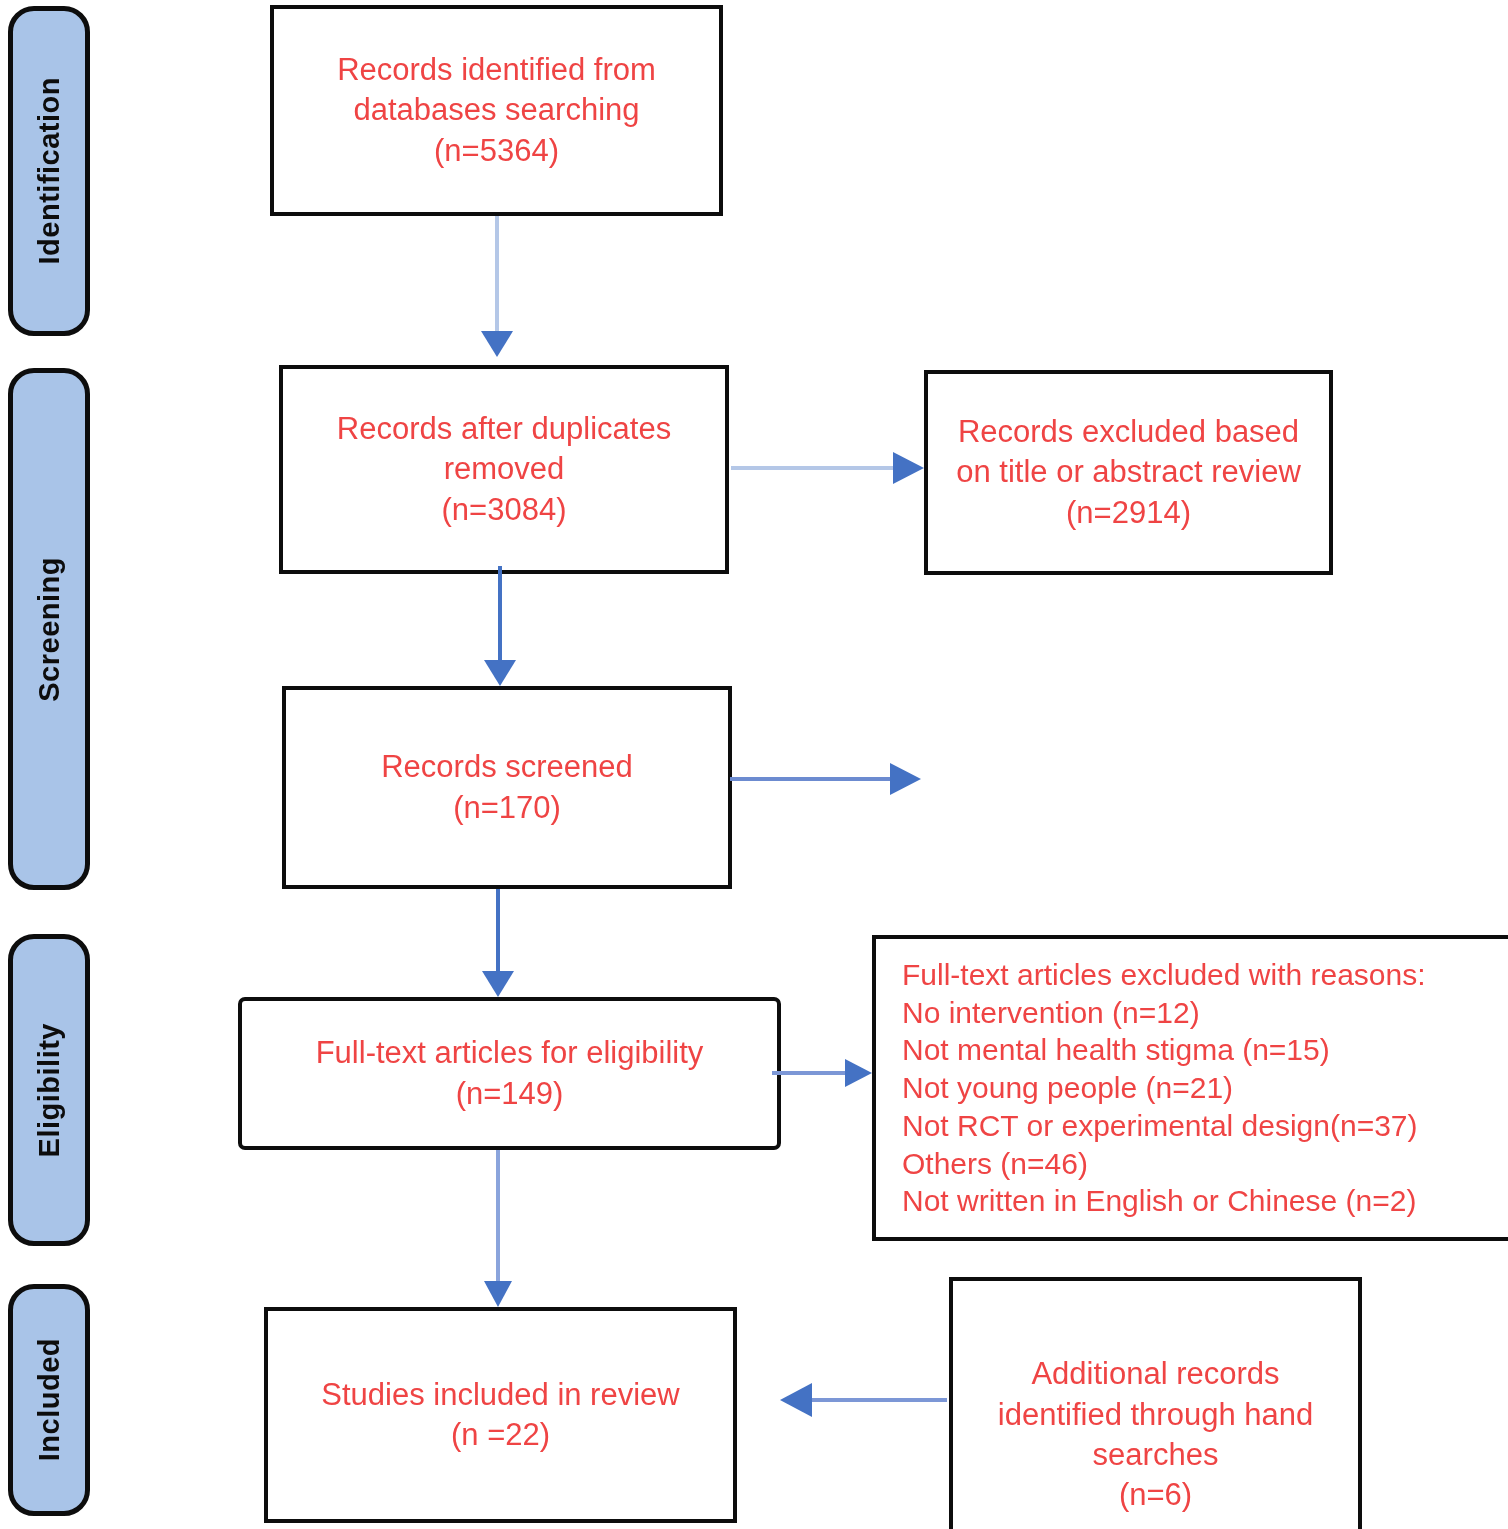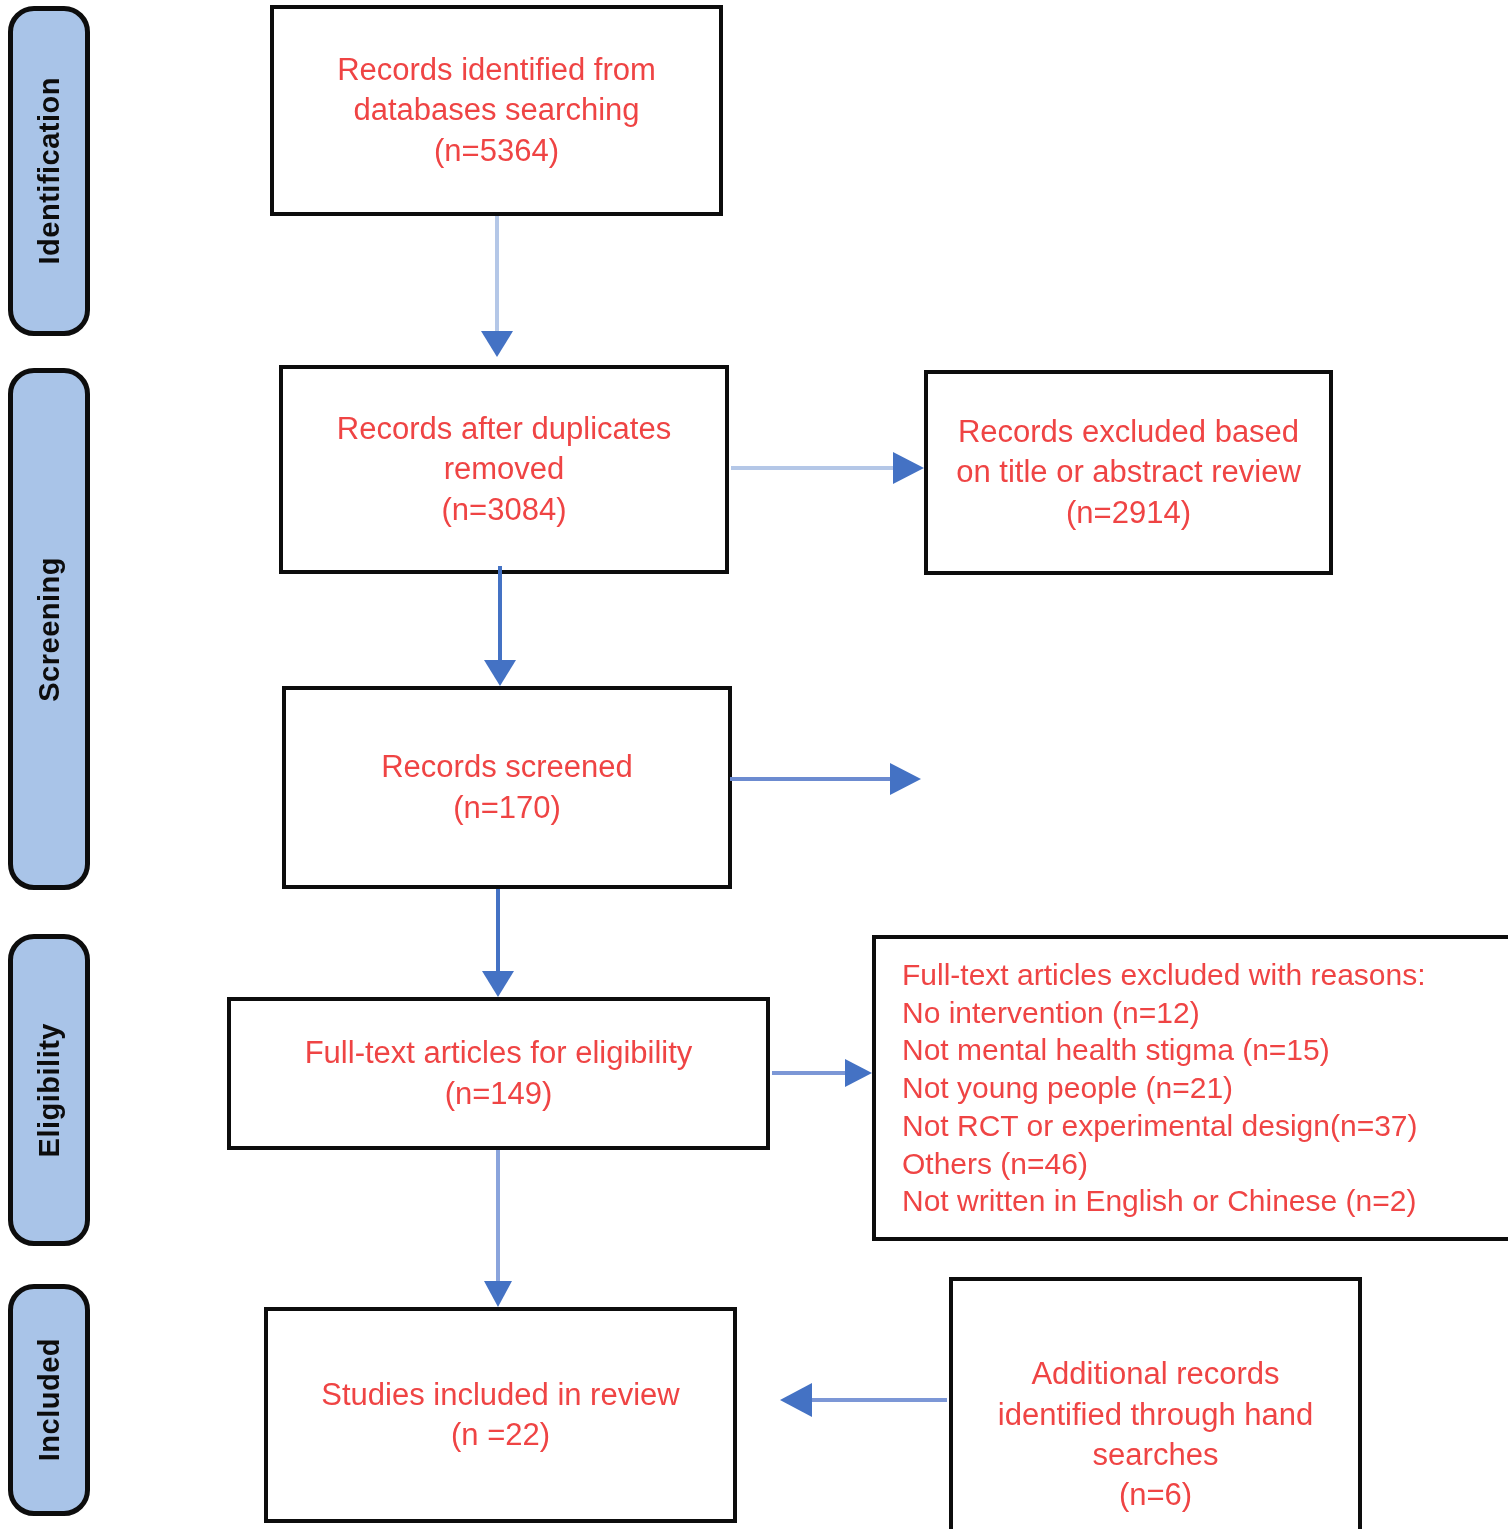--- a/index.html
+++ b/index.html
@@ -112,21 +112,21 @@
 on title or abstract review
 (n=2914)</span>
   </div>
 
   <div class="flow-box" style="left:282px; top:686px; width:450px; height:203px;">
     <span class="box-text">Records screened
 (n=170)</span>
   </div>
 
 
-  <div class="flow-box" style="left:227px; top:997px; width:543px; height:153px;">
+  <div class="flow-box" style="left:238px; top:997px; width:543px; height:153px;border-radius:7px;">
     <span class="box-text">Full-text articles for eligibility
 (n=149)</span>
   </div>
 
   <div class="flow-box align-left" style="left:872px; top:935px; width:745px; height:306px;">
     <span class="box-text"> Full-text articles excluded with reasons:
 No intervention (n=12)
 Not mental health stigma (n=15)
 Not young people (n=21)
 Not RCT or experimental design(n=37)

